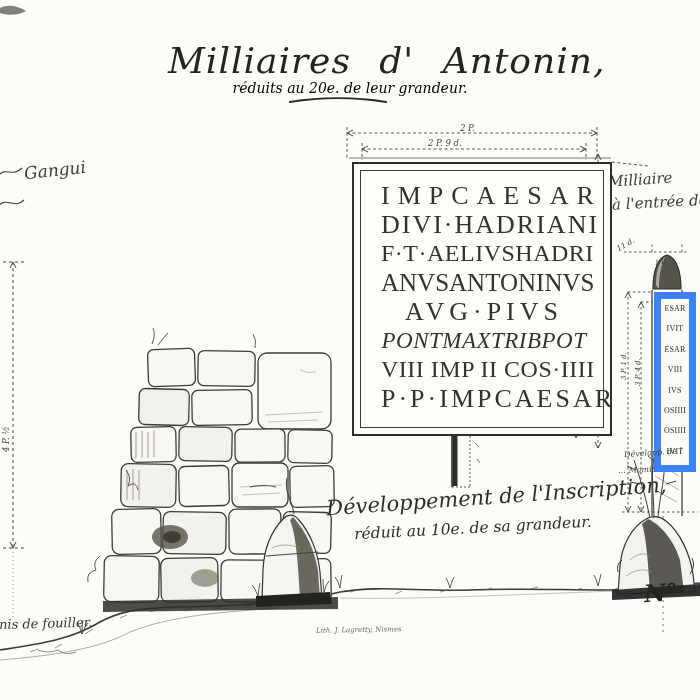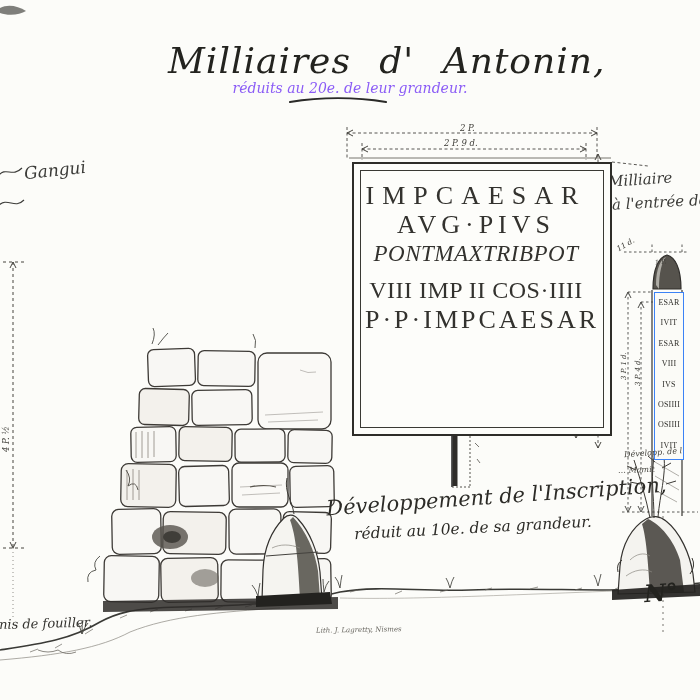--- a/index.html
+++ b/index.html
@@ -4,36 +4,36 @@
 <style>
   html,body{margin:0;padding:0;}
   .canvas{position:relative;width:700px;height:700px;background:#fcfcf9;overflow:hidden;
           font-family:"DejaVu Serif",serif;color:#2f2f2e;}
   .abs{position:absolute;}
   svg{position:absolute;left:0;top:0;}
   .it{font-style:italic;font-family:"DejaVu Serif",serif;white-space:nowrap;}
   .ctr{text-align:center;}
   .rot{transform-origin:0 0;transform:rotate(-90deg);}
   .title{left:168px;top:40px;width:380px;font-size:36px;letter-spacing:1px;word-spacing:16px;color:#23231f;}
-  .subtitle{left:200px;top:80px;width:300px;font-size:14px;color:#8b5cf6;}
+  .subtitle{left:200px;top:80px;width:300px;font-size:14px;color:#000000;}
   .dimlbl{font-size:8.5px;color:#3c3b36;}
   .tablet{left:352px;top:162px;width:256px;height:270px;border:2px solid #2e2d29;background:#fdfdfa;}
   .tablet-inner{position:absolute;left:6px;top:6px;right:6px;bottom:6px;border:1.4px solid #3a3934;}
-  .insc-box{position:absolute;left:4px;top:10px;right:16px;}
+  .insc-box{position:absolute;left:20px;top:10px;right:16px;}
   .insc{font-family:"Liberation Serif",serif;color:#33322e;text-align:center;white-space:nowrap;
         height:29px;line-height:29px;font-size:26px;}
   .l1{letter-spacing:8px;}
   .l2{letter-spacing:2px;}
   .l3{font-size:24px;letter-spacing:.5px;}
   .l4{font-size:25px;letter-spacing:0;}
   .l5{letter-spacing:5px;}
   .l6{font-size:23px;letter-spacing:.5px;font-style:italic;}
-  .l7{font-size:24px;letter-spacing:.5px;margin-top:8px;}
+  .l7{font-size:24px;letter-spacing:.5px;}
   .l8{letter-spacing:3px;}
-  .rm-panel{left:654px;top:292px;width:28px;height:166px;border:1px solid #3b82f6;background:#fbfbf7;}
+  .rm-panel{left:654px;top:292px;width:28px;height:166px;border:7px solid #3b82f6;background:#fbfbf7;}
   .rm-line{font-family:"Liberation Serif",serif;font-size:8px;line-height:20.4px;height:20.4px;
            text-align:center;color:#2f2e2a;letter-spacing:.2px;white-space:nowrap;}
   .caption1{left:326px;top:486px;width:300px;font-size:21px;transform:rotate(-4deg);color:#2c2b27;}
   .caption2{left:348px;top:519px;width:250px;font-size:15.5px;transform:rotate(-3deg);color:#2c2b27;}
   .note{font-size:8px;color:#45443e;}
   .numero{left:644px;top:578px;font-size:24px;font-weight:600;color:#23231f;transform:rotate(-4deg);}
   .imprint{left:316px;top:626px;font-size:7px;color:#6b6963;transform:rotate(-1deg);}
   .blcap{left:-14px;top:616px;font-size:13px;color:#34332f;transform:rotate(-1.5deg);}
 </style>
 </head>
@@ -302,33 +302,36 @@
 
 <div class="abs it ctr title">Milliaires d' Antonin,</div>
 <div class="abs it ctr subtitle">réduits au 20e. de leur grandeur.</div>
 
 <div class="abs it" style="left:24px;top:160px;font-size:17px;transform:rotate(-6deg);color:#3b3b38;">Gangui</div>
 
 <div class="abs it" style="left:608px;top:168px;width:140px;font-size:15px;transform:rotate(-4deg);color:#3b3b38;">Milliaire</div>
 <div class="abs it" style="left:612px;top:192px;width:140px;font-size:15px;transform:rotate(-3deg);color:#3b3b38;">à l'entrée de</div>
 
 <div class="abs it dimlbl" style="left:460px;top:123px;">2 P.</div>
-<div class="abs it dimlbl" style="left:444px;top:138px;">2 P. 9 d.</div>
+<div class="abs it dimlbl" style="left:428px;top:138px;">2 P. 9 d.</div>
 <div class="abs it dimlbl rot" style="left:568px;top:396px;font-size:8px;">3 P. 4 p. 9 d.</div>
 <div class="abs it dimlbl rot" style="left:590px;top:404px;font-size:8px;">3 P. 9 p. 11 d.</div>
 <div class="abs it dimlbl rot" style="left:1px;top:452px;">4 P. ½</div>
 <div class="abs it dimlbl" style="left:616px;top:240px;font-size:7.5px;transform:rotate(-30deg);">11 d.</div>
 <div class="abs it dimlbl" style="left:655px;top:258px;font-size:6.5px;transform:rotate(-8deg);">1 P.</div>
 <div class="abs it dimlbl rot" style="left:620px;top:380px;font-size:7px;">3 P. 1 d.</div>
 <div class="abs it dimlbl rot" style="left:634px;top:386px;font-size:7px;">3 P. 4 d.</div>
 
 <div class="abs tablet">
   <div class="tablet-inner">
     <div class="insc-box">
       <div class="insc l1">IMPCAESAR</div>
+      <div class="insc l2">DIVI·HADRIANI</div>
+      <div class="insc l3">F·T·AELIVSHADRI</div>
+      <div class="insc l4">ANVSANTONINVS</div>
       <div class="insc l5">AVG·PIVS</div>
       <div class="insc l6">PONTMAXTRIBPOT</div>
       <div class="insc l7">VIII IMP II COS·IIII</div>
       <div class="insc l8">P·P·IMPCAESAR</div>
     </div>
   </div>
 </div>
 
 <div class="abs rm-panel">
   <div class="rm-line">ESAR</div>

